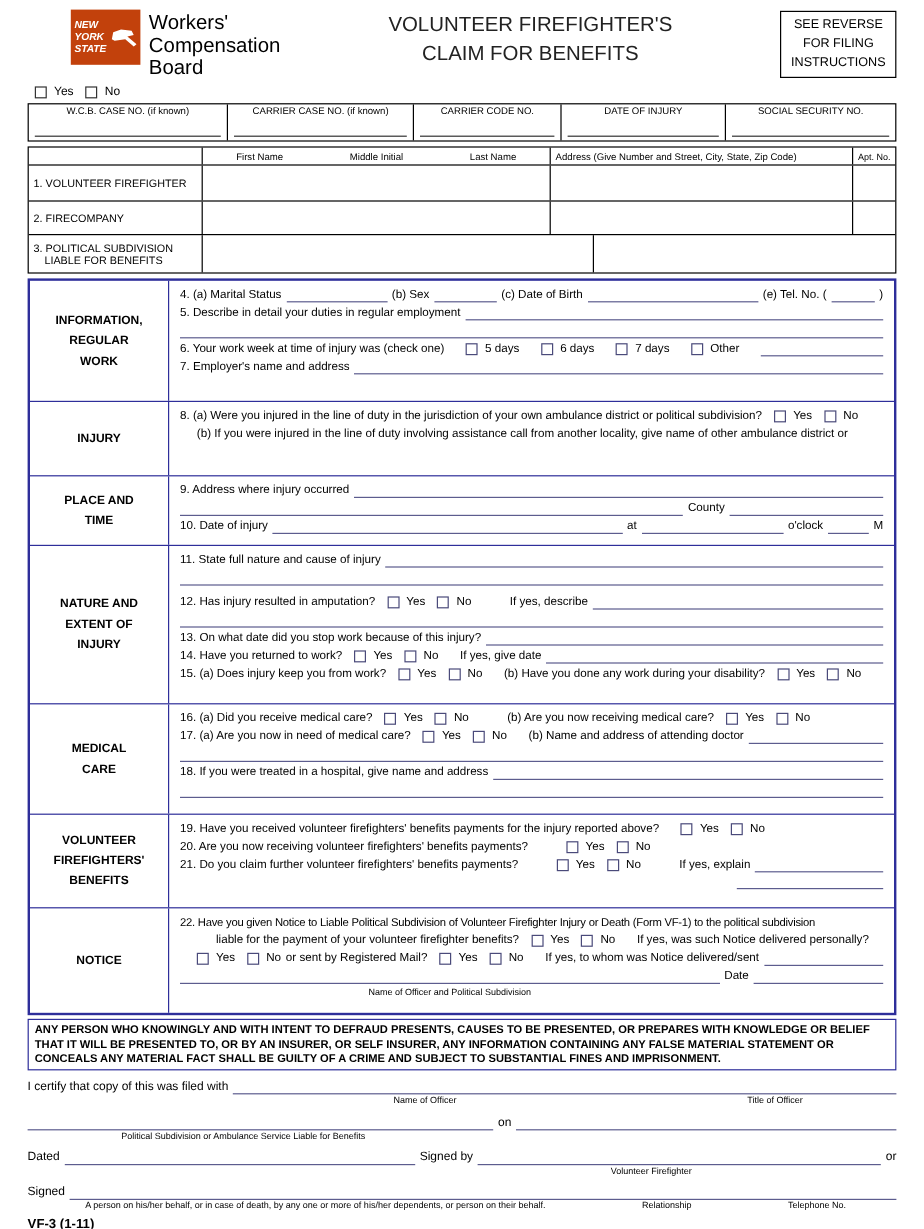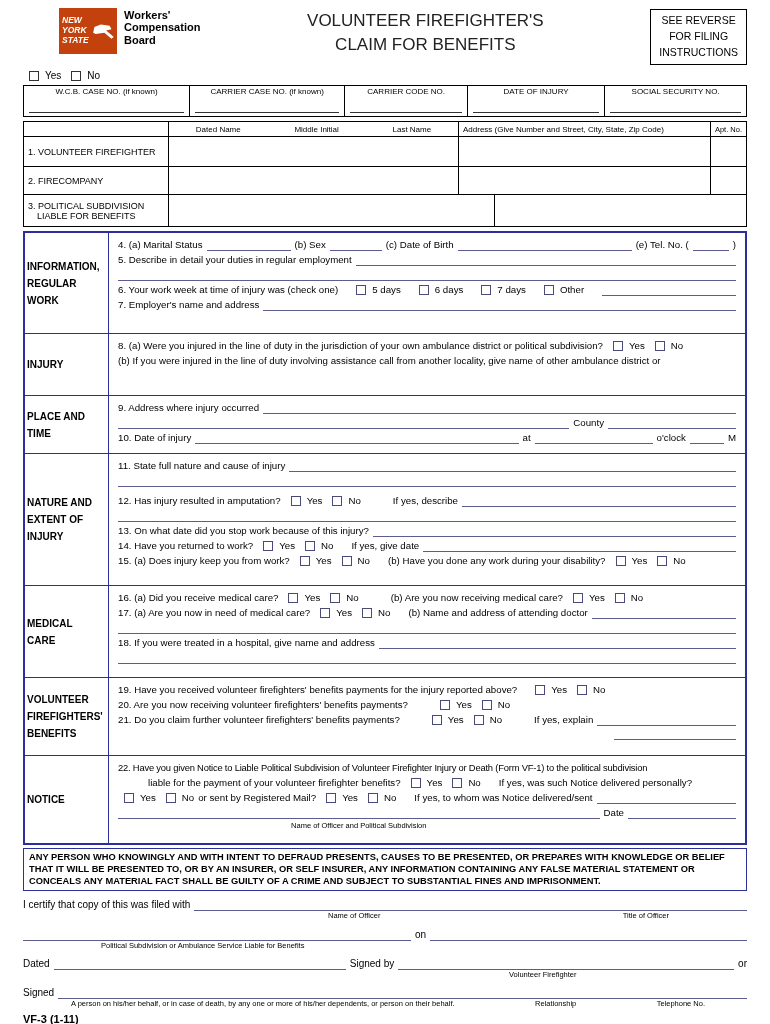--- a/index.html
+++ b/index.html
@@ -8,35 +8,35 @@
     height: 1024px; overflow: hidden; background: #fff; color: #000;
     font-family: "Liberation Sans", "DejaVu Sans", sans-serif; font-size: 10px;
   }
   .page { padding: 8px 23px 0; }
 
   
   .header { display: flex; align-items: flex-start; }
   .brand { display: flex; gap: 7px; margin-left: 36px; }
   .logo { background: #c2410c; width: 58px; height: 46px; display: flex; align-items: center; justify-content: center; gap: 3px; padding: 3px; }
   .logo-txt { display: flex; flex-direction: column; color: #fff; font-weight: bold; font-style: italic; font-size: 8.5px; line-height: 1.15; }
-  .agency { font-weight: bold; font-size: 11px; line-height: 1.12; padding-top: 1px; }
+  .agency { font-weight: normal; font-size: 17px; line-height: 1.12; padding-top: 1px; }
   .title { flex: 1; text-align: center; font-size: 17px; line-height: 1.4; color: #222; padding-top: 1px; }
   .rev-box { border: 1.3px solid #000; padding: 3px 8px 4px; text-align: center; font-size: 10.5px; line-height: 1.5; margin-top: 1px; }
 
   
   .line { display: flex; align-items: flex-end; gap: 4px; margin: 3px 0; line-height: 12px; white-space: nowrap; }
   .line > * { flex: 0 0 auto; }
   .t {}
   .blank { border-bottom: 1px solid #5c5c8e; height: 11px; }
   .fill { flex: 1 1 20px !important; min-width: 10px; }
   .full { display: block; border-bottom: 1px solid #5c5c8e; height: 12px; margin: 3px 0; }
   .cb { width: 10px; height: 10px; border: 1.2px solid #4a4a7a; background: #fff; margin: 0 2px 1px 6px; }
   .g14 { margin-left: 14px !important; }
   .g28 { margin-left: 28px !important; }
-  .ind { }
+  .ind { margin-left: 14px; }
   .ind2 { margin-left: 30px; }
   .cap { font-size: 7.5px; line-height: 1.1; }
 
   
   .q-line { margin: 5px 0 3px; }
   .q-line .cb { border-color: #333; }
 
   
   .case-table { display: flex; border: 1.3px solid #000; }
   .case-cell { border-right: 1px solid #000; display: flex; flex-direction: column; height: 30px; padding: 1px 5px 3px; }
@@ -53,21 +53,21 @@
   .head .nt-names { justify-content: space-around; align-items: center; font-size: 8px; }
   .nt-addr { width: 252px; border-left: 1px solid #000; font-size: 8px; padding: 1px 4px; }
   .nt-apt { width: 36px; border-left: 1px solid #000; font-size: 7.5px; padding: 1px 2px; text-align: center; }
   .head .nt-label, .head .nt-addr, .head .nt-apt { border-color: #000; height: 100%; display: flex; align-items: center; }
   .head .nt-apt { justify-content: center; }
 
   
   .grid { border: 2px solid #2e2e9a; margin-top: 4px; }
   .sec { display: flex; border-top: 1.5px solid #2e2e9a; }
   .sec:first-child { border-top: none; }
-  .sec-label { width: 84px; border-right: 1.5px solid #2e2e9a; display: flex; flex-direction: column; justify-content: center; align-items: flex-start; text-align: center; font-weight: bold; font-size: 10px; line-height: 1.7; padding: 4px 2px; }
+  .sec-label { width: 116px; border-right: 1.5px solid #2e2e9a; display: flex; flex-direction: column; justify-content: center; align-items: center; text-align: center; font-weight: bold; font-size: 10px; line-height: 1.7; padding: 4px 2px; }
   .sec-body { flex: 1; min-width: 0; padding: 3px 9px 4px; font-size: 9.7px; }
   .tight { letter-spacing: -0.2px; font-size: 9.4px; }
   .fill-col { position: relative; display: flex; flex: 1 1 auto; }
   .fill-col .blank { flex: 1 1 auto; width: 100%; }
   .cap-abs { position: absolute; top: 12px; left: 0; width: 100%; text-align: center; font-size: 7.5px; }
 
   
   .fraud { border: 1.5px solid #2e2e9a; margin-top: 3px; padding: 2px 5px 3px; font-weight: bold; font-size: 9.3px; line-height: 1.3; white-space: normal; }
 
   
@@ -138,21 +138,21 @@
     <div class="case-cell" style="flex:1">
       <div class="case-head">SOCIAL SECURITY NO.</div>
       <div class="case-blank"></div>
     </div>
   </div>
 
   <div class="name-table">
     <div class="nt-row head">
       <div class="nt-label"></div>
       <div class="nt-names">
-        <span>Dated Name</span>
+        <span>First Name</span>
         <span>Middle Initial</span>
         <span>Last Name</span>
       </div>
       <div class="nt-addr">Address (Give Number and Street, City, State, Zip Code)</div>
       <div class="nt-apt">Apt. No.</div>
     </div>
     <div class="nt-row" style="height:30px">
       <div class="nt-label">
           <span>1. VOLUNTEER FIREFIGHTER</span>
         </div>

